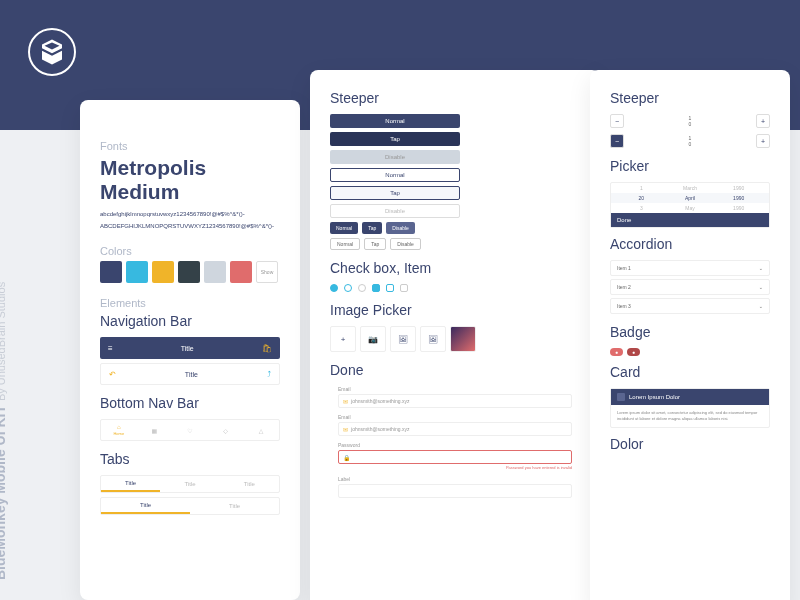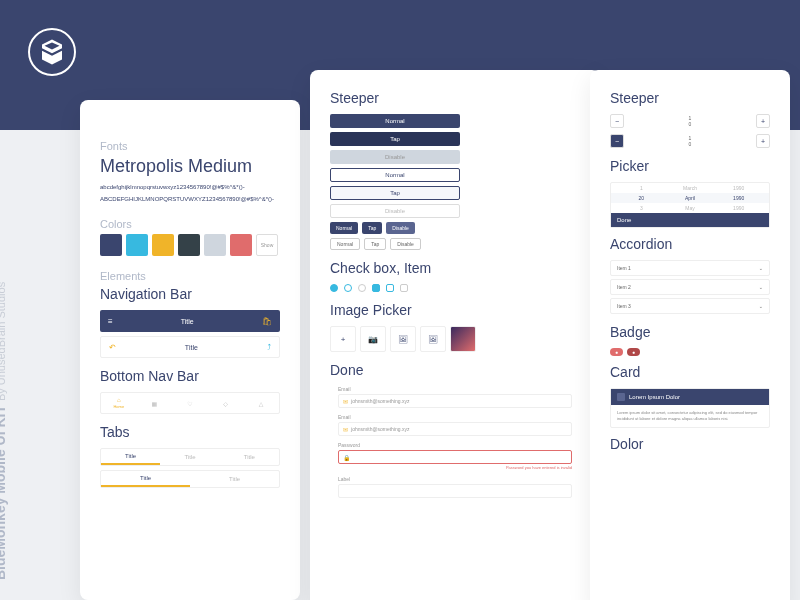--- a/index.html
+++ b/index.html
@@ -9,21 +9,21 @@
 .logo svg{width:30px;height:30px}
 .vtext{position:absolute;left:8px;bottom:20px;transform:rotate(-90deg);transform-origin:left bottom;white-space:nowrap;font-size:14px;color:#c8cdd6}
 .vtext .t1{color:#b0b8c8;font-weight:600}
 .vtext .t2{color:#c8cdd6;font-size:11px}
 .panel{background:#fff;border-radius:8px;position:absolute;box-shadow:0 8px 24px rgba(0,0,0,0.08);padding:20px}
 .panel1{left:80px;top:100px;width:220px;height:500px}
 .panel2{left:310px;top:70px;width:290px;height:540px}
 .panel3{left:590px;top:70px;width:200px;height:540px}
 .sec-label{color:#b0b8c8;font-size:11px;margin-bottom:4px;margin-top:20px}
 .sec-title{color:#3a456e;font-size:14px;font-weight:500;margin-bottom:8px}
-.big-title{color:#3a456e;font-size:18px;font-weight:400;margin-bottom:6px}
+.big-title{color:#3a456e;font-size:21px;font-weight:700;margin-bottom:6px}
 .sample{font-size:6px;color:#3a456e;line-height:1.6;margin-bottom:2px}
 .swatches{display:flex;gap:4px;margin-bottom:10px}
 .sw{width:22px;height:22px;border-radius:2px}
 .sw.b1{background:#3a456e}.sw.b2{background:#37b9e0}.sw.b3{background:#f0b429}
 .sw.b4{background:#344148}.sw.b5{background:#cfd6de}.sw.b6{background:#e06c6c}
 .sw.b7{background:#fff;border:1px solid #ddd;font-size:5px;color:#999;display:flex;align-items:center;justify-content:center}
 .navbar{background:#3a456e;height:22px;border-radius:2px;display:flex;align-items:center;justify-content:space-between;padding:0 8px;margin-bottom:4px}
 .navbar-l{background:#fff;height:22px;border-radius:2px;display:flex;align-items:center;justify-content:space-between;padding:0 8px;margin-bottom:8px;border:1px solid #eee}
 .nb-ic{font-size:8px}
 .nb-t{font-size:7px;color:#fff}.navbar-l .nb-t{color:#3a456e}

